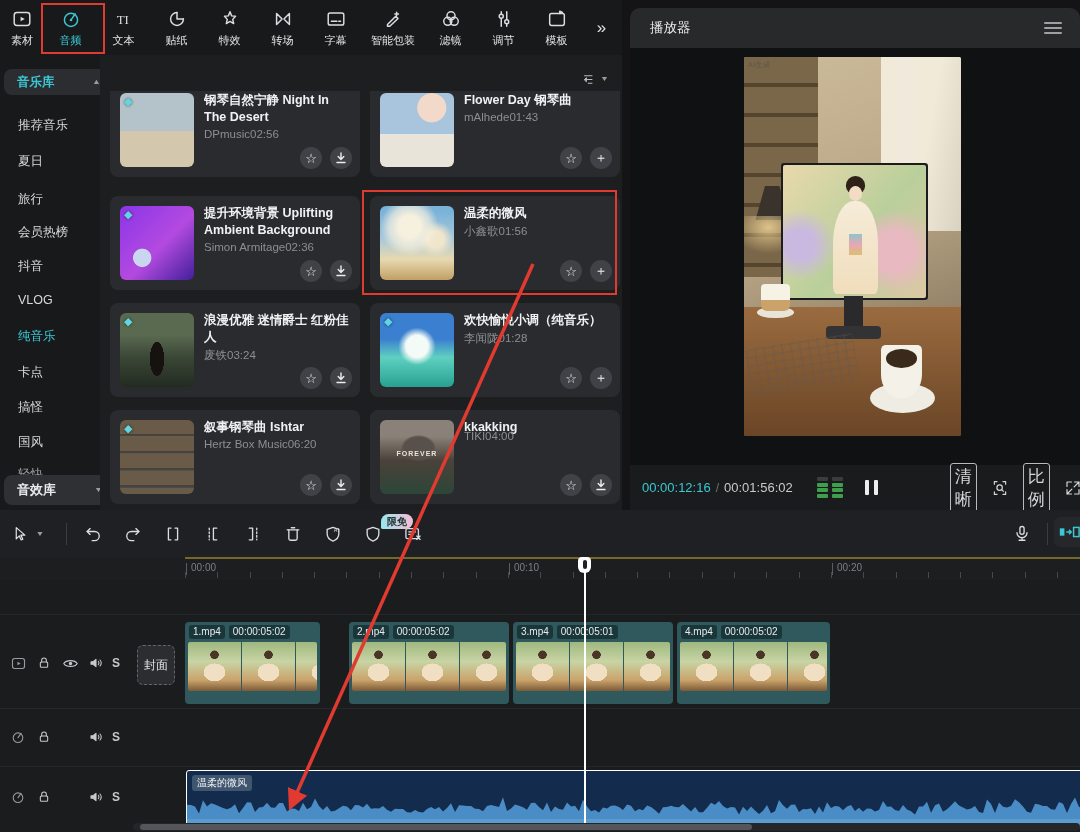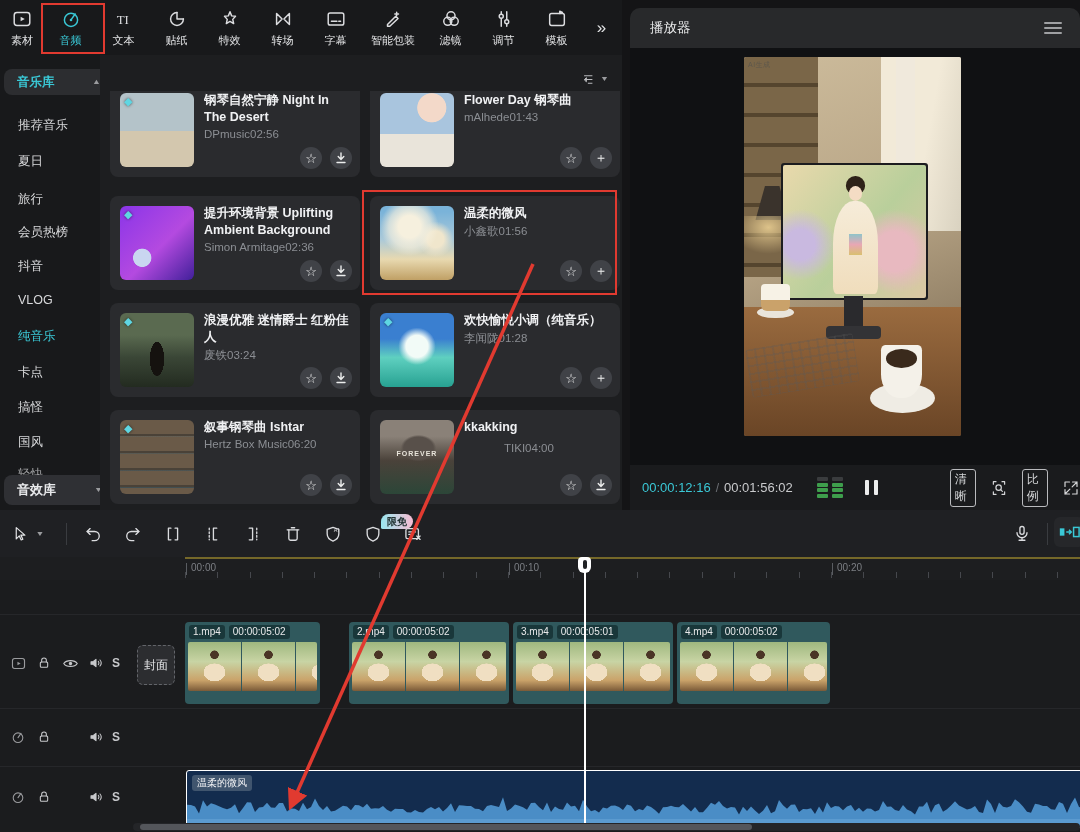--- a/index.html
+++ b/index.html
@@ -67,21 +67,21 @@
   .p-controls{position:absolute;left:0;right:0;bottom:0;height:45px;background:#1a1b1d;display:flex;align-items:center;}
   .tcur{color:#3ac8d6;font-size:13px;}
   .tsep{color:#6f7277;font-size:12px;margin:0 5px;}
   .ttot{color:#c9cacc;font-size:13px;}
   .meterbars{display:flex;gap:4px;}
   .mcol{display:flex;flex-direction:column-reverse;gap:1.5px;}
   .mseg{width:11px;height:4px;border-radius:1px;background:#3e9e4c;}
   .mseg.off{background:#3a3c3e;}
   .pausebtn{display:flex;gap:5px;cursor:pointer;}
   .pausebtn div{width:4px;height:15px;background:#eceded;border-radius:1px;}
-  .boxedlab{border:1.2px solid #b9babd;border-radius:3px;color:#d5d6d8;font-size:12px;padding:1px 4px;cursor:pointer;}
+  .boxedlab{border:1.2px solid #b9babd;border-radius:3px;color:#d5d6d8;font-size:17px;padding:1px 4px;cursor:pointer;}
 
   
   .timeline{left:0;top:510px;width:1080px;height:322px;background:#1b1c1e;overflow:hidden;}
   .tl-toolbar{position:absolute;left:0;top:0;width:100%;height:47px;background:#1f2023;display:flex;align-items:center;}
   .tli{display:flex;align-items:center;justify-content:center;width:24px;height:24px;margin-right:16px;cursor:pointer;}
   .tsepv{width:1px;height:22px;background:#3a3c40;margin:0 14px 0 4px;}
   .badge{position:absolute;left:381px;top:4px;height:15px;line-height:15px;padding:0 6px;border-radius:8px 8px 8px 2px;
          background:linear-gradient(90deg,#9ae6ee,#f7bcd3);color:#233;font-size:10px;font-weight:bold;z-index:5;}
   .ruler{position:absolute;left:0;top:47px;width:100%;height:23px;background:#1d1e20;cursor:pointer;}
   .rlab{position:absolute;top:5px;font-size:10px;color:#7c7f84;}
@@ -329,21 +329,21 @@
                 <path d="M6 1v6M3.2 4.6L6 7.4 8.8 4.6M2 10.5h8"></path>
               </svg>
             </div>
         </div>
       </div>
       <div class="ab card" style="left:270px;top:319px;">
         <div class="thumb art-volcano">
             <span class="artword">FOREVER</span>
           </div>
         <div class="ctitle">kkakking</div>
-        <div class="csub" style="top:32px;margin-left:40px;"><span>TIKI</span><span>04:00</span></div>
+        <div class="csub" style="top:20px;"><span>TIKI</span><span>04:00</span></div>
         <div class="cbtns">
           <div class="cbtn">☆</div>
           <div class="cbtn">
               <svg width="12" height="12" viewBox="0 0 12 12" class="ic" style="stroke:#eceded;stroke-width:1.4;">
                 <path d="M6 1v6M3.2 4.6L6 7.4 8.8 4.6M2 10.5h8"></path>
               </svg>
             </div>
         </div>
       </div>
     </div>

